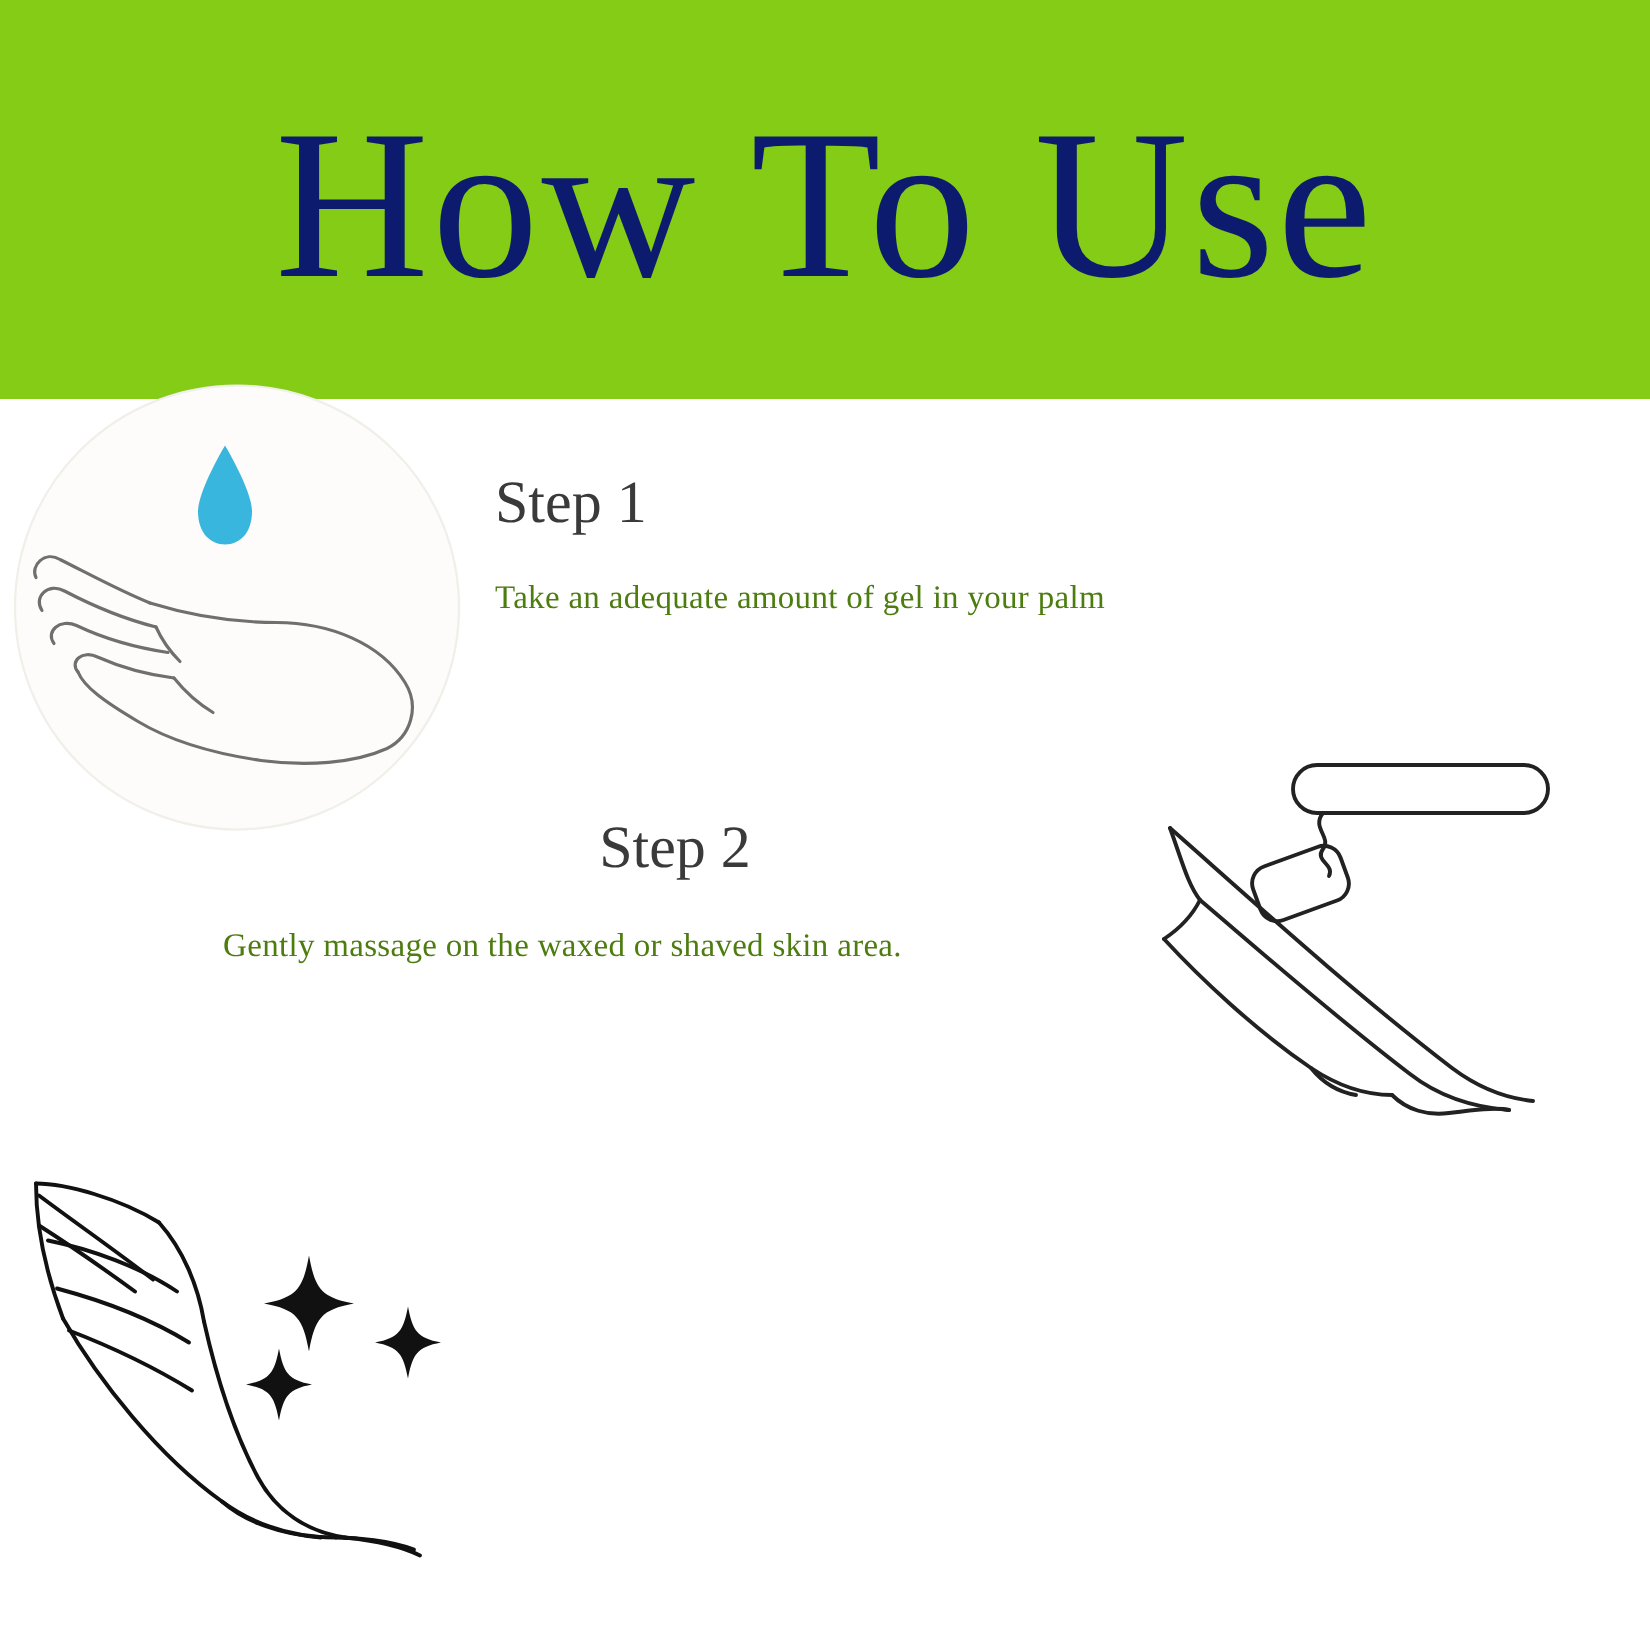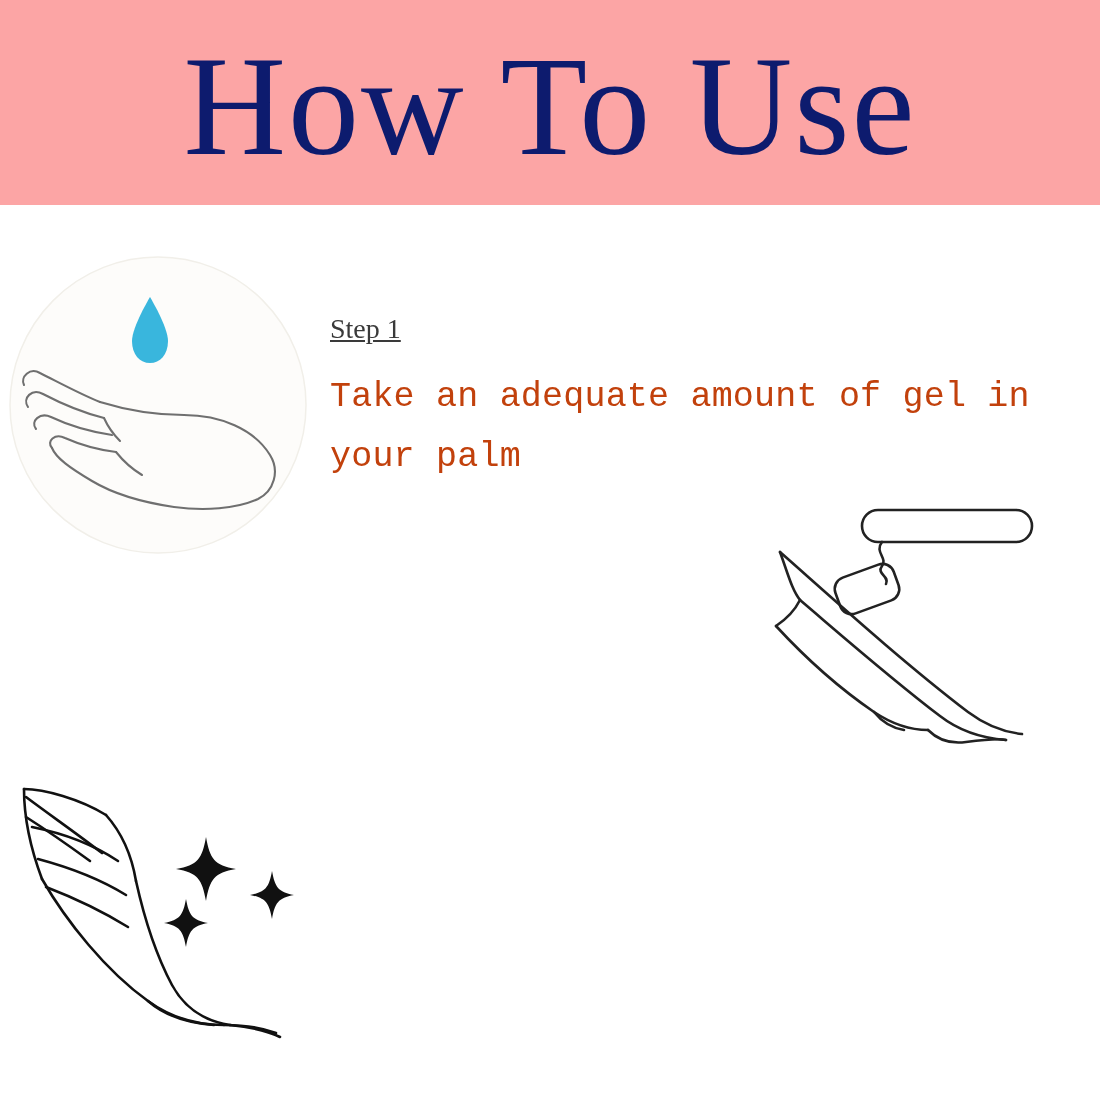--- a/index.html
+++ b/index.html
@@ -14,22 +14,22 @@
     font-family: "Liberation Sans", sans-serif;
     position: relative;
   }
 
   
   .banner {
     position: absolute;
     left: 0;
     top: 0;
     width: 1100px;
-    height: 205px;
-    background: #fca5a5;
+    height: 266px;
+    background: #84cc16;
     display: flex;
     align-items: center;
     justify-content: center;
   }
   .banner-title {
     font-family: "Liberation Serif", serif;
     font-size: 142px;
     line-height: 1;
     color: #0d1b6e;
     letter-spacing: 2px;
@@ -42,28 +42,27 @@
     position: absolute;
     left: 0;
     top: 205px;
     width: 1100px;
     height: 895px;
   }
 
   .step-label {
     font-family: "Liberation Serif", serif;
     color: #3a3a3a;
-    font-size: 28px;
+    font-size: 40px;
     line-height: 1;
-    text-decoration: underline;
   }
   .step-text {
-    font-family: Liberation Mono, monospace;
-    color: #c2410c;
-    font-size: 35px;
+    font-family: Liberation Serif, serif;
+    color: #4d7c0f;
+    font-size: 22px;
     line-height: 1.72;
     letter-spacing: 0.2px;
   }
 
   
   .step1 {
     position: absolute;
     left: 0;
     top: 0;
   }
@@ -171,20 +170,24 @@
         <path d="M10 52 C60 96 130 160 198 212 C214 224 232 232 252 234"></path>
         <path d="M30 100 C70 134 120 178 170 216 C188 230 210 238 236 240"></path>
         <path d="M10 52 C18 74 22 90 30 100"></path>
         <path d="M6 126 C18 118 26 108 30 100"></path>
         <path d="M6 126 C30 152 66 186 104 212 C122 224 140 230 158 230"></path>
         <path d="M158 230 C168 240 182 244 196 242 C212 240 228 238 236 240"></path>
         <path d="M104 212 C112 222 122 228 134 230"></path>
       </g>
     </svg>
   </div>
+  <div class="step2-body">
+    <span class="step-label">Step 2</span>
+    <span class="step-text">Gently massage on the waxed or shaved skin area.</span>
+  </div>
 
   <div class="step3-art">
     <svg width="330" height="275" viewBox="0 0 330 275">
       <g fill="none" stroke="#111111" stroke-width="2.6" stroke-linecap="round" stroke-linejoin="round">
 
         <path d="M14 14 C34 14 70 24 96 40"></path>
         <path d="M14 14 C14 40 20 72 32 104"></path>
         <path d="M96 40 C112 58 122 82 126 106"></path>
 
         <path d="M22 52 C52 58 84 70 108 86"></path>

